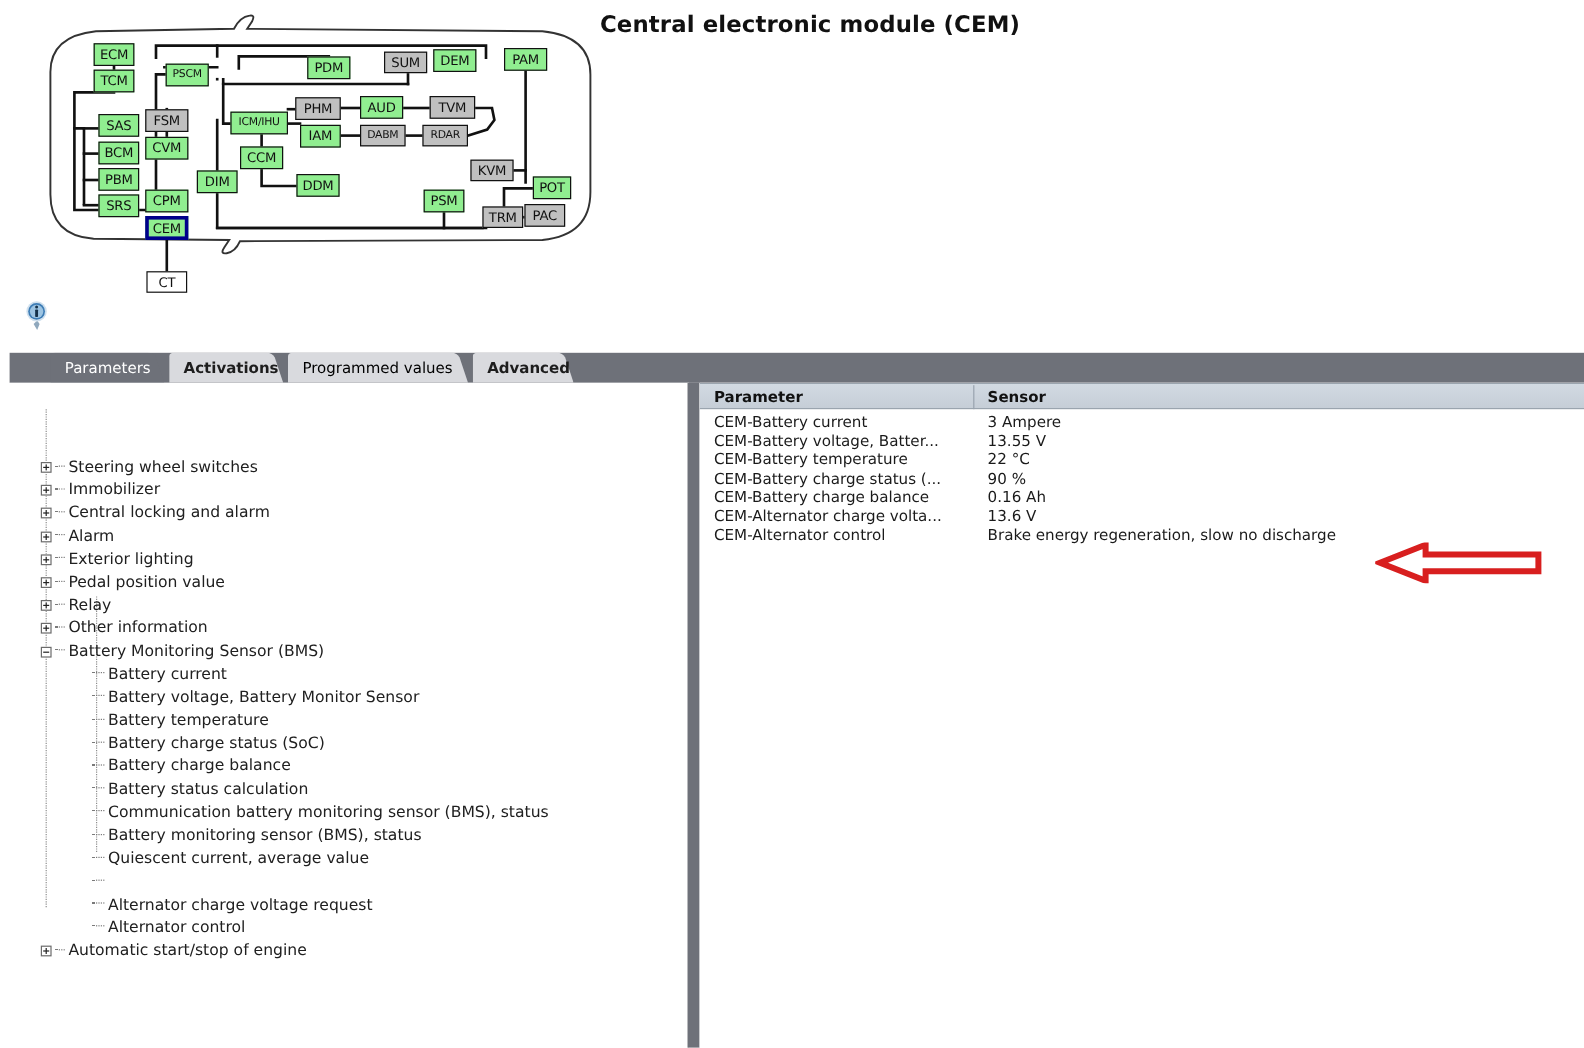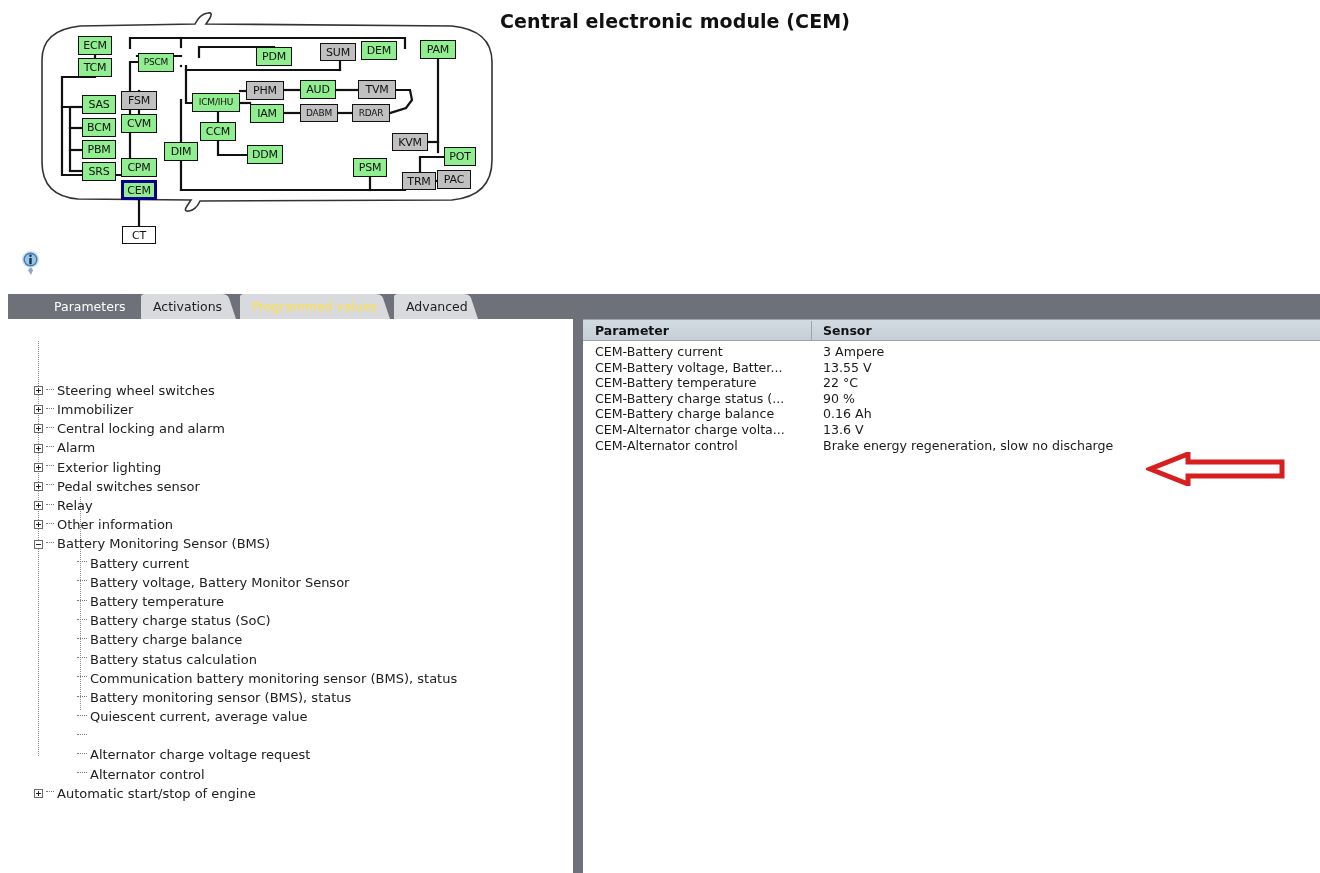--- a/index.html
+++ b/index.html
@@ -19,22 +19,22 @@
   
   #tab-strip{position:absolute;left:8px;top:294px;width:1312px;height:25px;background:#6e7179;}
   .tab{
     position:absolute;top:0;height:25px;line-height:25px;
     font-size:12.5px;padding:0 10px 0 12px;white-space:nowrap;
     box-sizing:border-box;
   }
   .tab .tabshape{position:absolute;inset:0;z-index:0;}
   .tab .tablabel{position:relative;z-index:1;}
   .tab-active{color:#ffffff;}
-  .tab-enabled{color:#1d1d1d;}
-  .tab-disabled{color:#fde047;}
+  .tab-enabled{color:#1d1d1d;font-weight:bold;}
+  .tab-disabled{color:#000000;}
   
   #left-panel{
     position:absolute;left:8px;top:319px;width:565px;height:554px;
     background:#ffffff;border-right:1px solid #c8c8c8;overflow:hidden;
   }
   #v-divider{position:absolute;left:573px;top:319px;width:10px;height:554px;background:#6e7179;}
   #right-panel{
     position:absolute;left:583px;top:319px;width:737px;height:554px;background:#ffffff;overflow:hidden;
   }
   
@@ -186,21 +186,21 @@
 
 <div id="left-panel">
   <div class="vline"></div>
   <div class="vline2"></div>
   <div id="tree">
       <div class="tnode"><span class="tbox plus"></span><span class="tdash"></span><span class="tlabel">Steering wheel switches</span></div>
       <div class="tnode"><span class="tbox plus"></span><span class="tdash"></span><span class="tlabel">Immobilizer</span></div>
       <div class="tnode"><span class="tbox plus"></span><span class="tdash"></span><span class="tlabel">Central locking and alarm</span></div>
       <div class="tnode"><span class="tbox plus"></span><span class="tdash"></span><span class="tlabel">Alarm</span></div>
       <div class="tnode"><span class="tbox plus"></span><span class="tdash"></span><span class="tlabel">Exterior lighting</span></div>
-      <div class="tnode"><span class="tbox plus"></span><span class="tdash"></span><span class="tlabel">Pedal switches sensor</span></div>
+      <div class="tnode"><span class="tbox plus"></span><span class="tdash"></span><span class="tlabel">Pedal position value</span></div>
       <div class="tnode"><span class="tbox plus"></span><span class="tdash"></span><span class="tlabel">Relay</span></div>
       <div class="tnode"><span class="tbox plus"></span><span class="tdash"></span><span class="tlabel">Other information</span></div>
       <div class="tnode"><span class="tbox"></span><span class="tdash"></span><span class="tlabel">Battery Monitoring Sensor (BMS)</span></div>
       <div class="tnode tchild"><span class="tdash"></span><span class="tlabel">Battery current</span></div>
       <div class="tnode tchild"><span class="tdash"></span><span class="tlabel">Battery voltage, Battery Monitor Sensor</span></div>
       <div class="tnode tchild"><span class="tdash"></span><span class="tlabel">Battery temperature</span></div>
       <div class="tnode tchild"><span class="tdash"></span><span class="tlabel">Battery charge status (SoC)</span></div>
       <div class="tnode tchild"><span class="tdash"></span><span class="tlabel">Battery charge balance</span></div>
       <div class="tnode tchild"><span class="tdash"></span><span class="tlabel">Battery status calculation</span></div>
       <div class="tnode tchild"><span class="tdash"></span><span class="tlabel">Communication battery monitoring sensor (BMS), status</span></div>

